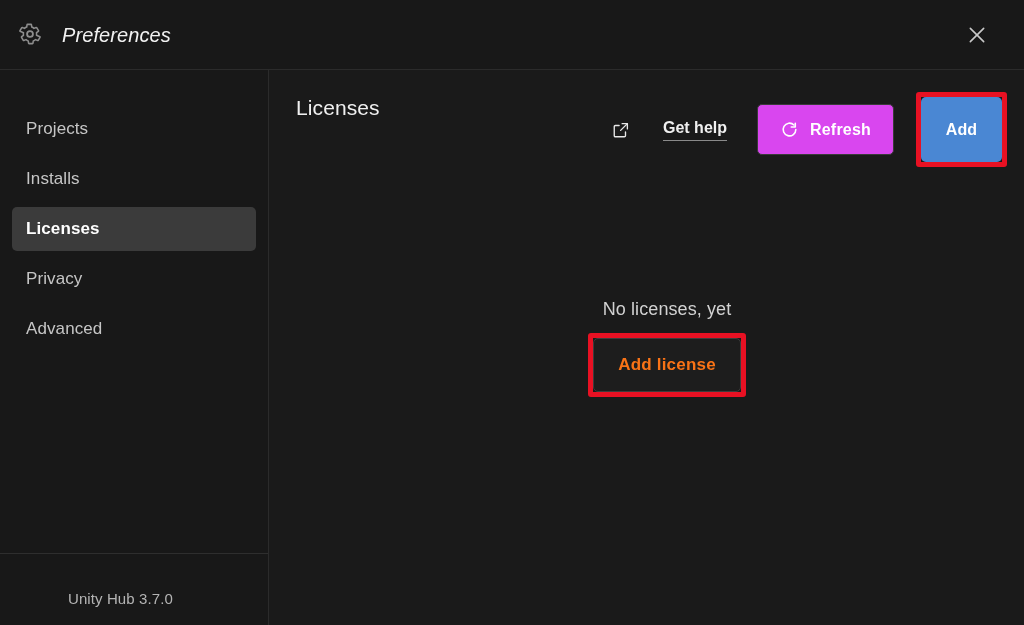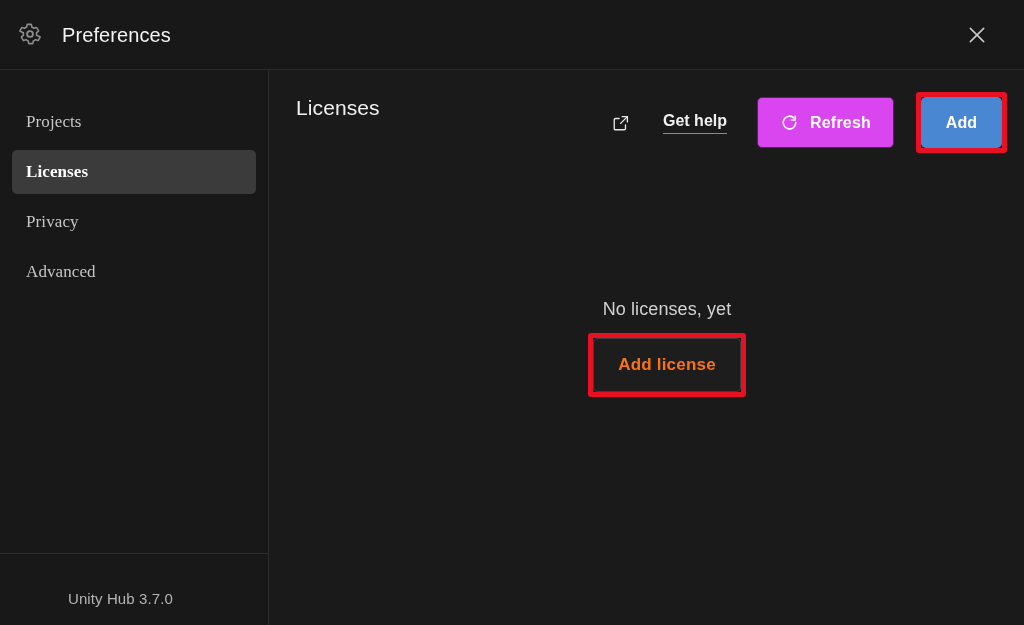--- a/index.html
+++ b/index.html
@@ -38,40 +38,41 @@
   .gear-icon svg { width: 22px; height: 22px; display: block; }
 
   .window-title {
     position: absolute;
     left: 62px; top: 18px;
     font-size: 20px;
     color: #f2f2f2;
     font-weight: 400;
     letter-spacing: 0.1px;
     line-height: 34px;
+    font-style: italic;
   }
 
   .close-icon {
     position: absolute;
     right: 28px; top: 16px;
     width: 38px; height: 38px;
     display: flex; align-items: center; justify-content: center;
     cursor: pointer;
   }
   .close-icon svg { width: 20px; height: 20px; display: block; }
 
   
   .sidebar {
     position: absolute;
     left: 0; top: 70px;
     width: 269px; height: 555px;
     background: #181818;
     border-right: 1px solid #2b2b2b;
   }
-  .nav { position: absolute; left: 0; top: 4px; width: 268px; padding-top: 26px; font-family: Liberation Serif, serif; }
+  .nav { position: absolute; left: 0; top: 11px; width: 268px; padding-top: 26px; }
   .nav-item {
     position: relative;
     height: 44px;
     margin: 0 12px 6px 12px;
     border-radius: 5px;
     display: flex;
     align-items: center;
     padding-left: 14px;
     cursor: pointer;
   }
@@ -173,21 +174,21 @@
   .add-highlight {
     position: relative;
     border: 5px solid #e81123;
     border-radius: 3px;
     padding: 0;
     display: flex;
     align-items: center;
     justify-content: center;
   }
   .add-btn {
-    width: 81px; height: 51px;
+    width: 81px; height: 65px;
     background: #4a87d3;
     border: none;
     border-radius: 5px;
     color: #ffffff;
     font-family: "Liberation Sans", sans-serif;
     font-size: 16px;
     font-weight: 700;
     letter-spacing: 0.2px;
     cursor: pointer;
     display: flex;
@@ -256,20 +257,23 @@
       </svg>
     </div>
   </div>
 
   <div class="sidebar">
     <div class="nav">
 
       <div class="nav-item">
         <span class="nav-label">Projects</span>
       </div>
+      <div class="nav-item">
+        <span class="nav-label">Installs</span>
+      </div>
       <div class="nav-item selected">
         <span class="nav-label">Licenses</span>
       </div>
       <div class="nav-item">
         <span class="nav-label">Privacy</span>
       </div>
       <div class="nav-item">
         <span class="nav-label">Advanced</span>
       </div>
 

